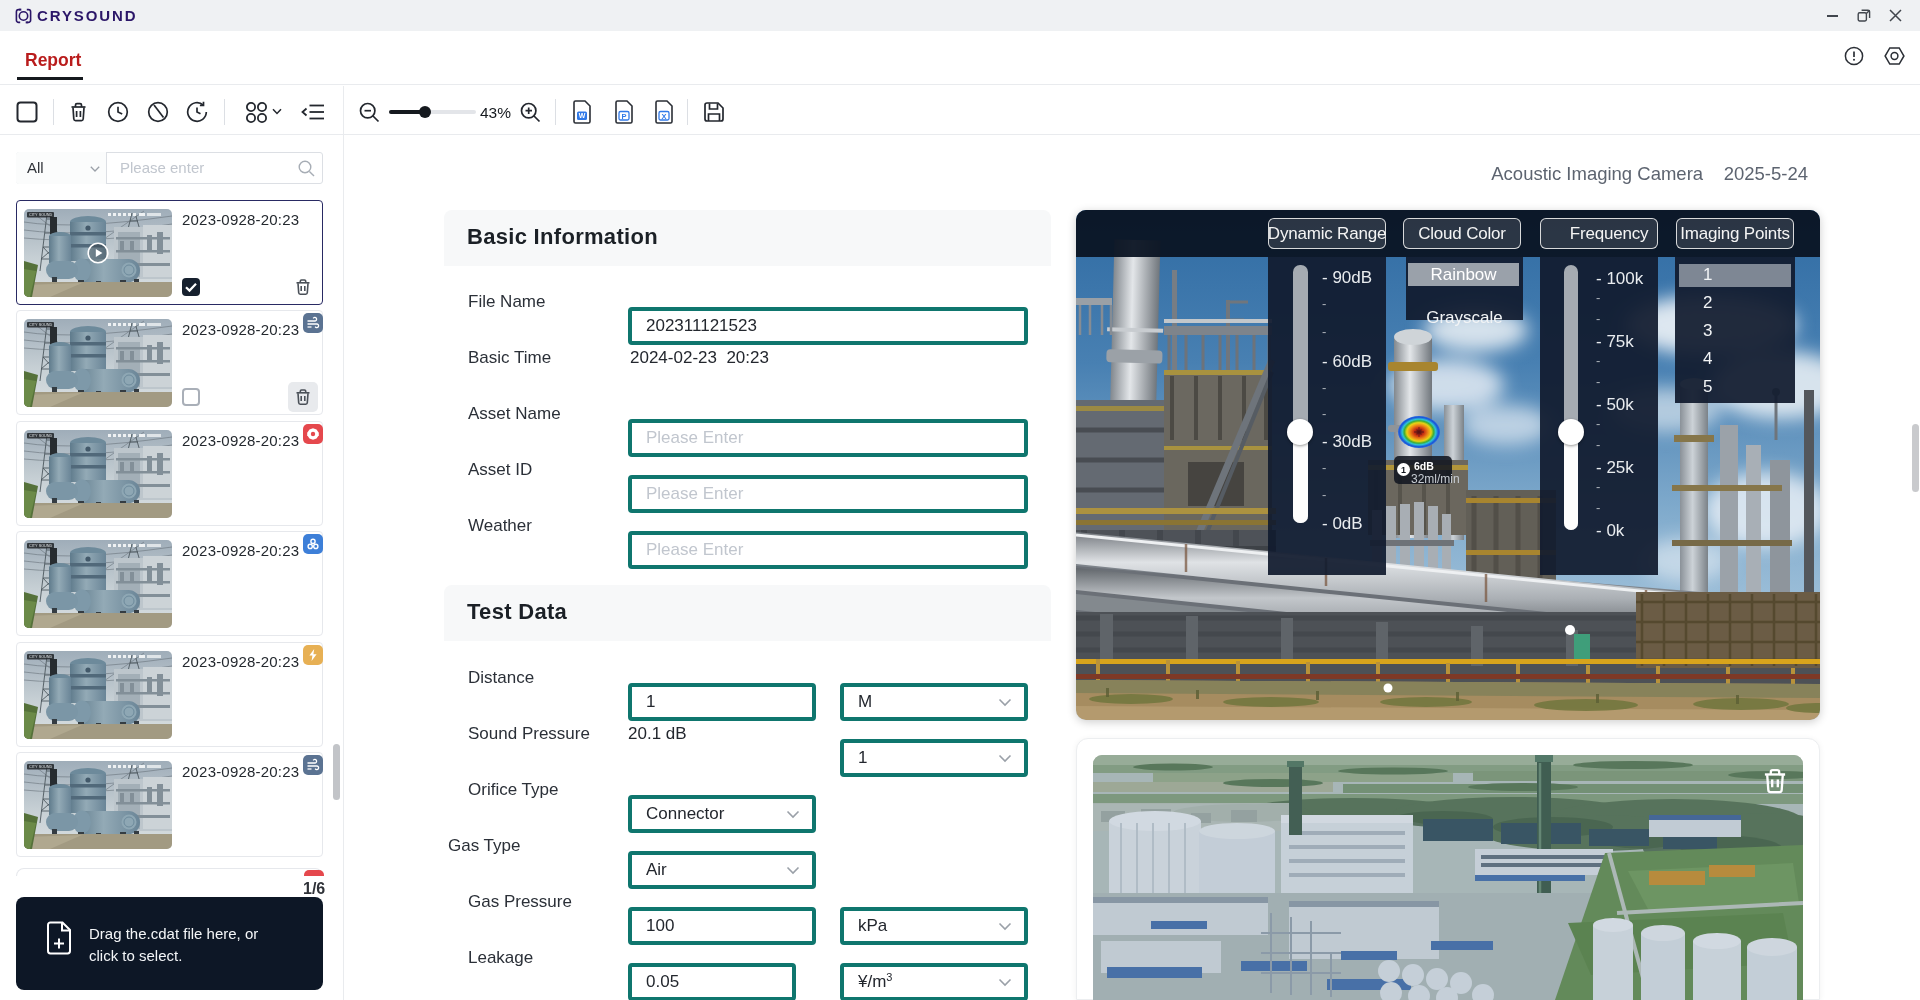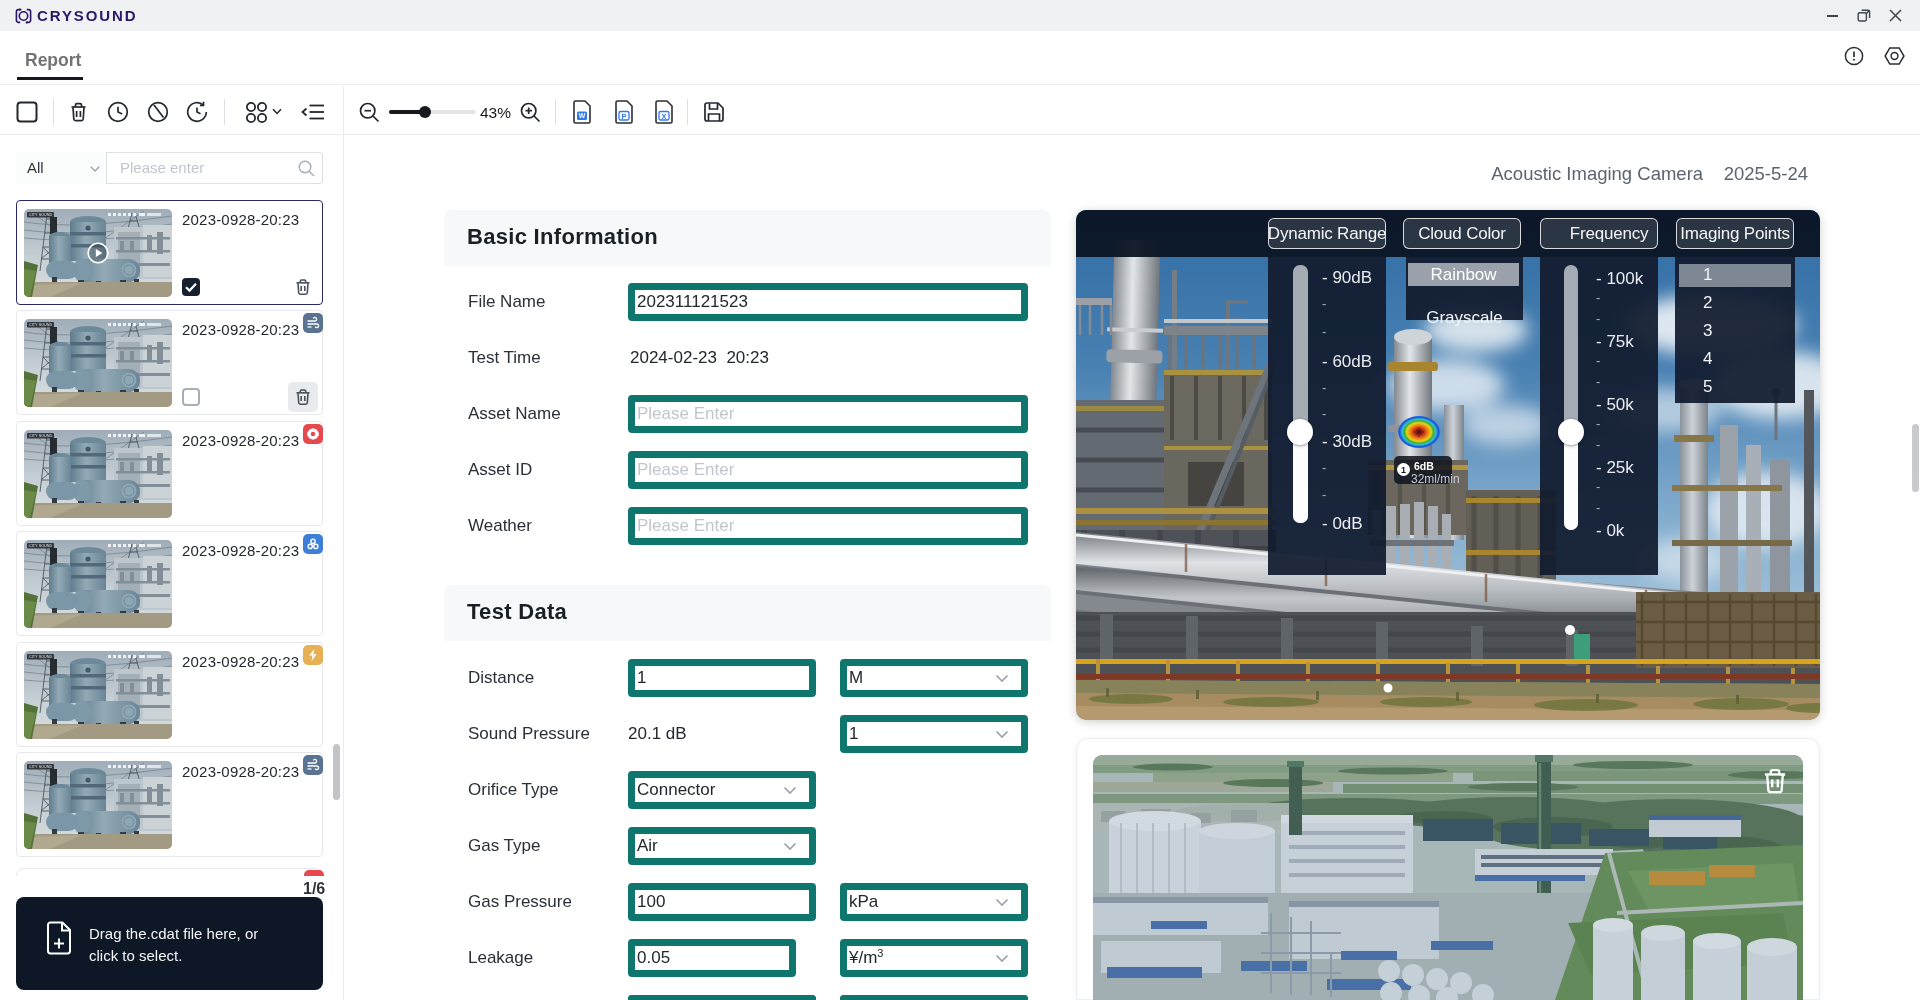--- a/index.html
+++ b/index.html
@@ -3,23 +3,23 @@
 <meta charset="utf-8">
 <style>
 * { margin:0; padding:0; box-sizing:border-box; }
 html,body { width:1920px; height:1000px; overflow:hidden; background:#fff;
   font-family:"Liberation Sans",sans-serif; color:#1f2430; }
 .abs { position:absolute; }
 svg { display:block; }
 .ic { position:absolute; }
 .sep { position:absolute; width:1px; background:#dcdfe4; }
 .lbl { position:absolute; font-size:17px; color:#2b3038; }
-.inp { position:absolute; height:38px; border:7px solid #0f766e; border-radius:4px;
+.inp { position:absolute; height:38px; border:4px solid #0f766e; border-radius:4px;
   background:#fff; font-size:17px; color:#23272e; display:flex; align-items:center;
-  padding-left:2px; }
+  padding-left:14px;margin-top:24px; }
 .ph { color:#c1c6ce; }
 .chev { position:absolute; right:12px; top:50%; margin-top:-4px; }
 .thumbwrap { position:absolute; left:7px; top:8px; width:148px; height:88px;
   border-radius:5px; overflow:hidden; }
 .card { position:absolute; left:16px; width:307px; height:105px; background:#fff;
   border:1px solid #e6e8ec; border-radius:4px; }
 .ts { position:absolute; left:165px; top:10px; font-size:15px; color:#24292f; letter-spacing:0.2px;}
 .badge { position:absolute; right:-1px; top:2px; width:20px; height:20px; border-radius:5px;
   display:flex; align-items:center; justify-content:center; }
 .ovbtn { position:absolute; top:8px; height:31px; background:rgba(255,255,255,0.13);
@@ -50,21 +50,21 @@
     <path d="M12.6 1.2 l-3.2 3.2"></path>
   </g>
 </svg>
 <svg class="ic" style="left:1889px;top:9px;" width="13" height="13" viewBox="0 0 13 13">
   <g stroke="#41464d" stroke-width="1.5">
       <path d="M1 1 L12 12 M12 1 L1 12"></path>
     </g>
 </svg>
 
 <div class="abs" style="left:0;top:31px;width:1920px;height:54px;background:#fff;border-bottom:1px solid #e9ebee;"></div>
-<div class="abs" style="left:25px;top:50px;font-size:17.5px;font-weight:bold;color:#737373;">Report</div>
+<div class="abs" style="left:25px;top:50px;font-size:17.5px;font-weight:bold;color:#b91c1c;">Report</div>
 <div class="abs" style="left:17px;top:77px;width:66px;height:3px;background:#15191e;"></div>
 <svg class="ic" style="left:1844px;top:46px;" width="20" height="20" viewBox="0 0 20 20">
   <circle cx="10" cy="10" r="8.6" fill="none" stroke="#2b2f36" stroke-width="1.5"></circle>
   <path d="M10 5.6 V11" stroke="#2b2f36" stroke-width="1.7"></path>
   <circle cx="10" cy="13.8" r="1" fill="#2b2f36"></circle>
 </svg>
 <svg class="ic" style="left:1884px;top:45px;" width="21" height="22" viewBox="0 0 21 22">
   <path d="M10.5 1.6 L18.6 6.3 V15.7 L10.5 20.4 L2.4 15.7 V6.3 Z" fill="none" stroke="#2b2f36" stroke-width="1.5" transform="rotate(90 10.5 11)"></path>
   <circle cx="10.5" cy="11" r="3.4" fill="none" stroke="#2b2f36" stroke-width="1.5"></circle>
 </svg>
@@ -384,21 +384,21 @@
 </div>
 
 <div id="main">
   <div class="abs" style="right:112px;top:163px;font-size:18.5px;color:#5d6470;white-space:nowrap;">Acoustic Imaging Camera&nbsp;&nbsp;&nbsp;&nbsp;2025-5-24</div>
 
   <div class="abs" style="left:444px;top:210px;width:607px;height:56px;background:#f7f8f9;border-radius:8px 8px 0 0;"></div>
   <div class="abs" style="left:467px;top:224px;font-size:22px;font-weight:bold;color:#1b2026;letter-spacing:0.3px;">Basic Information</div>
 
   <div class="lbl" style="left:468px;top:292px;">File Name</div>
   <div class="inp" style="left:628px;top:283px;width:400px;">202311121523</div>
-  <div class="lbl" style="left:468px;top:348px;">Test Time</div>
+  <div class="lbl" style="left:468px;top:348px;">Basic Time</div>
   <div class="abs" style="left:630px;top:348px;font-size:17px;color:#23272e;">2024-02-23&nbsp; 20:23</div>
   <div class="lbl" style="left:468px;top:404px;">Asset Name</div>
   <div class="inp ph" style="left:628px;top:395px;width:400px;">Please Enter</div>
   <div class="lbl" style="left:468px;top:460px;">Asset ID</div>
   <div class="inp ph" style="left:628px;top:451px;width:400px;">Please Enter</div>
   <div class="lbl" style="left:468px;top:516px;">Weather</div>
   <div class="inp ph" style="left:628px;top:507px;width:400px;">Please Enter</div>
 
   <div class="abs" style="left:444px;top:585px;width:607px;height:56px;background:#f7f8f9;border-radius:8px 8px 0 0;"></div>
   <div class="abs" style="left:467px;top:599px;font-size:22px;font-weight:bold;color:#1b2026;letter-spacing:0.3px;">Test Data</div>
@@ -416,21 +416,21 @@
     <svg class="chev" width="14" height="9" viewBox="0 0 14 9">
         <path d="M1.5 1.5 L7 7 L12.5 1.5" fill="none" stroke="#9aa0a8" stroke-width="1.6"></path>
       </svg></div>
 
   <div class="lbl" style="left:468px;top:780px;">Orifice Type</div>
   <div class="inp" style="left:628px;top:771px;width:188px;">Connector
     <svg class="chev" width="14" height="9" viewBox="0 0 14 9">
         <path d="M1.5 1.5 L7 7 L12.5 1.5" fill="none" stroke="#9aa0a8" stroke-width="1.6"></path>
       </svg></div>
 
-  <div class="lbl" style="left:468px;top:836px;">Gas Type</div>
+  <div class="lbl" style="left:448px;top:836px;">Gas Type</div>
   <div class="inp" style="left:628px;top:827px;width:188px;">Air
     <svg class="chev" width="14" height="9" viewBox="0 0 14 9">
         <path d="M1.5 1.5 L7 7 L12.5 1.5" fill="none" stroke="#9aa0a8" stroke-width="1.6"></path>
       </svg></div>
 
   <div class="lbl" style="left:468px;top:892px;">Gas Pressure</div>
   <div class="inp" style="left:628px;top:883px;width:188px;">100</div>
   <div class="inp" style="left:840px;top:883px;width:188px;">kPa
     <svg class="chev" width="14" height="9" viewBox="0 0 14 9">
         <path d="M1.5 1.5 L7 7 L12.5 1.5" fill="none" stroke="#9aa0a8" stroke-width="1.6"></path>

